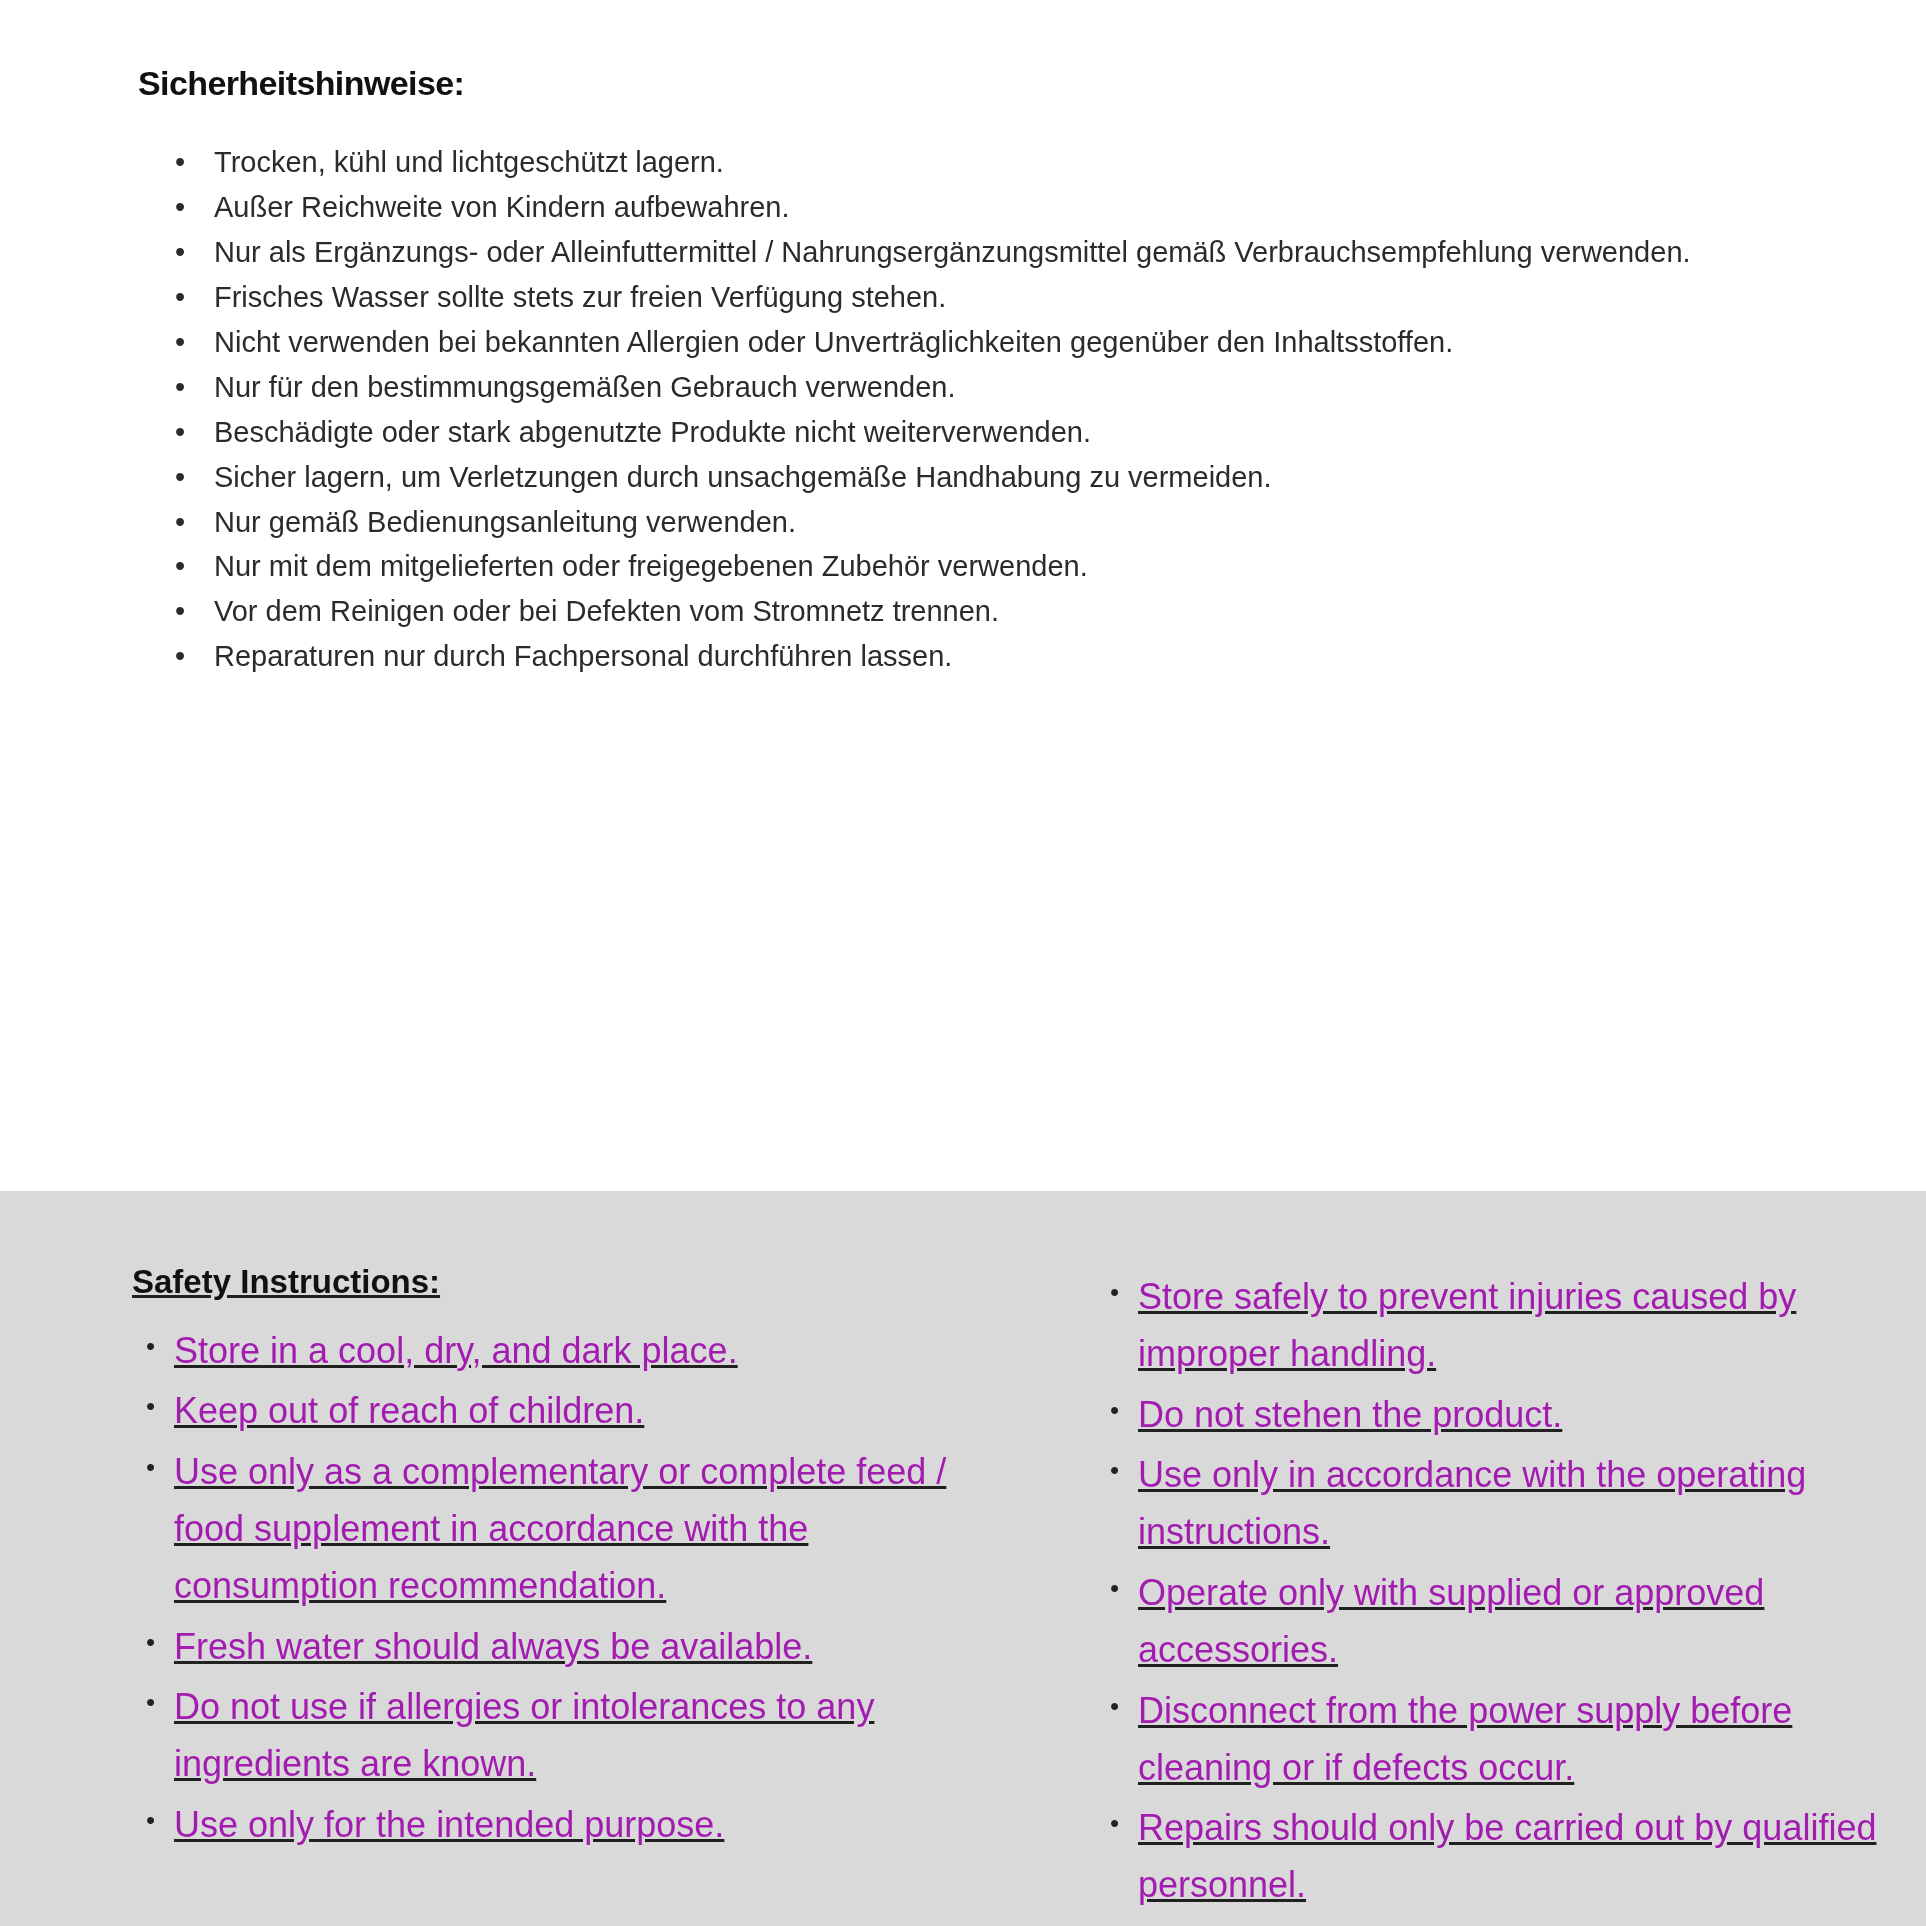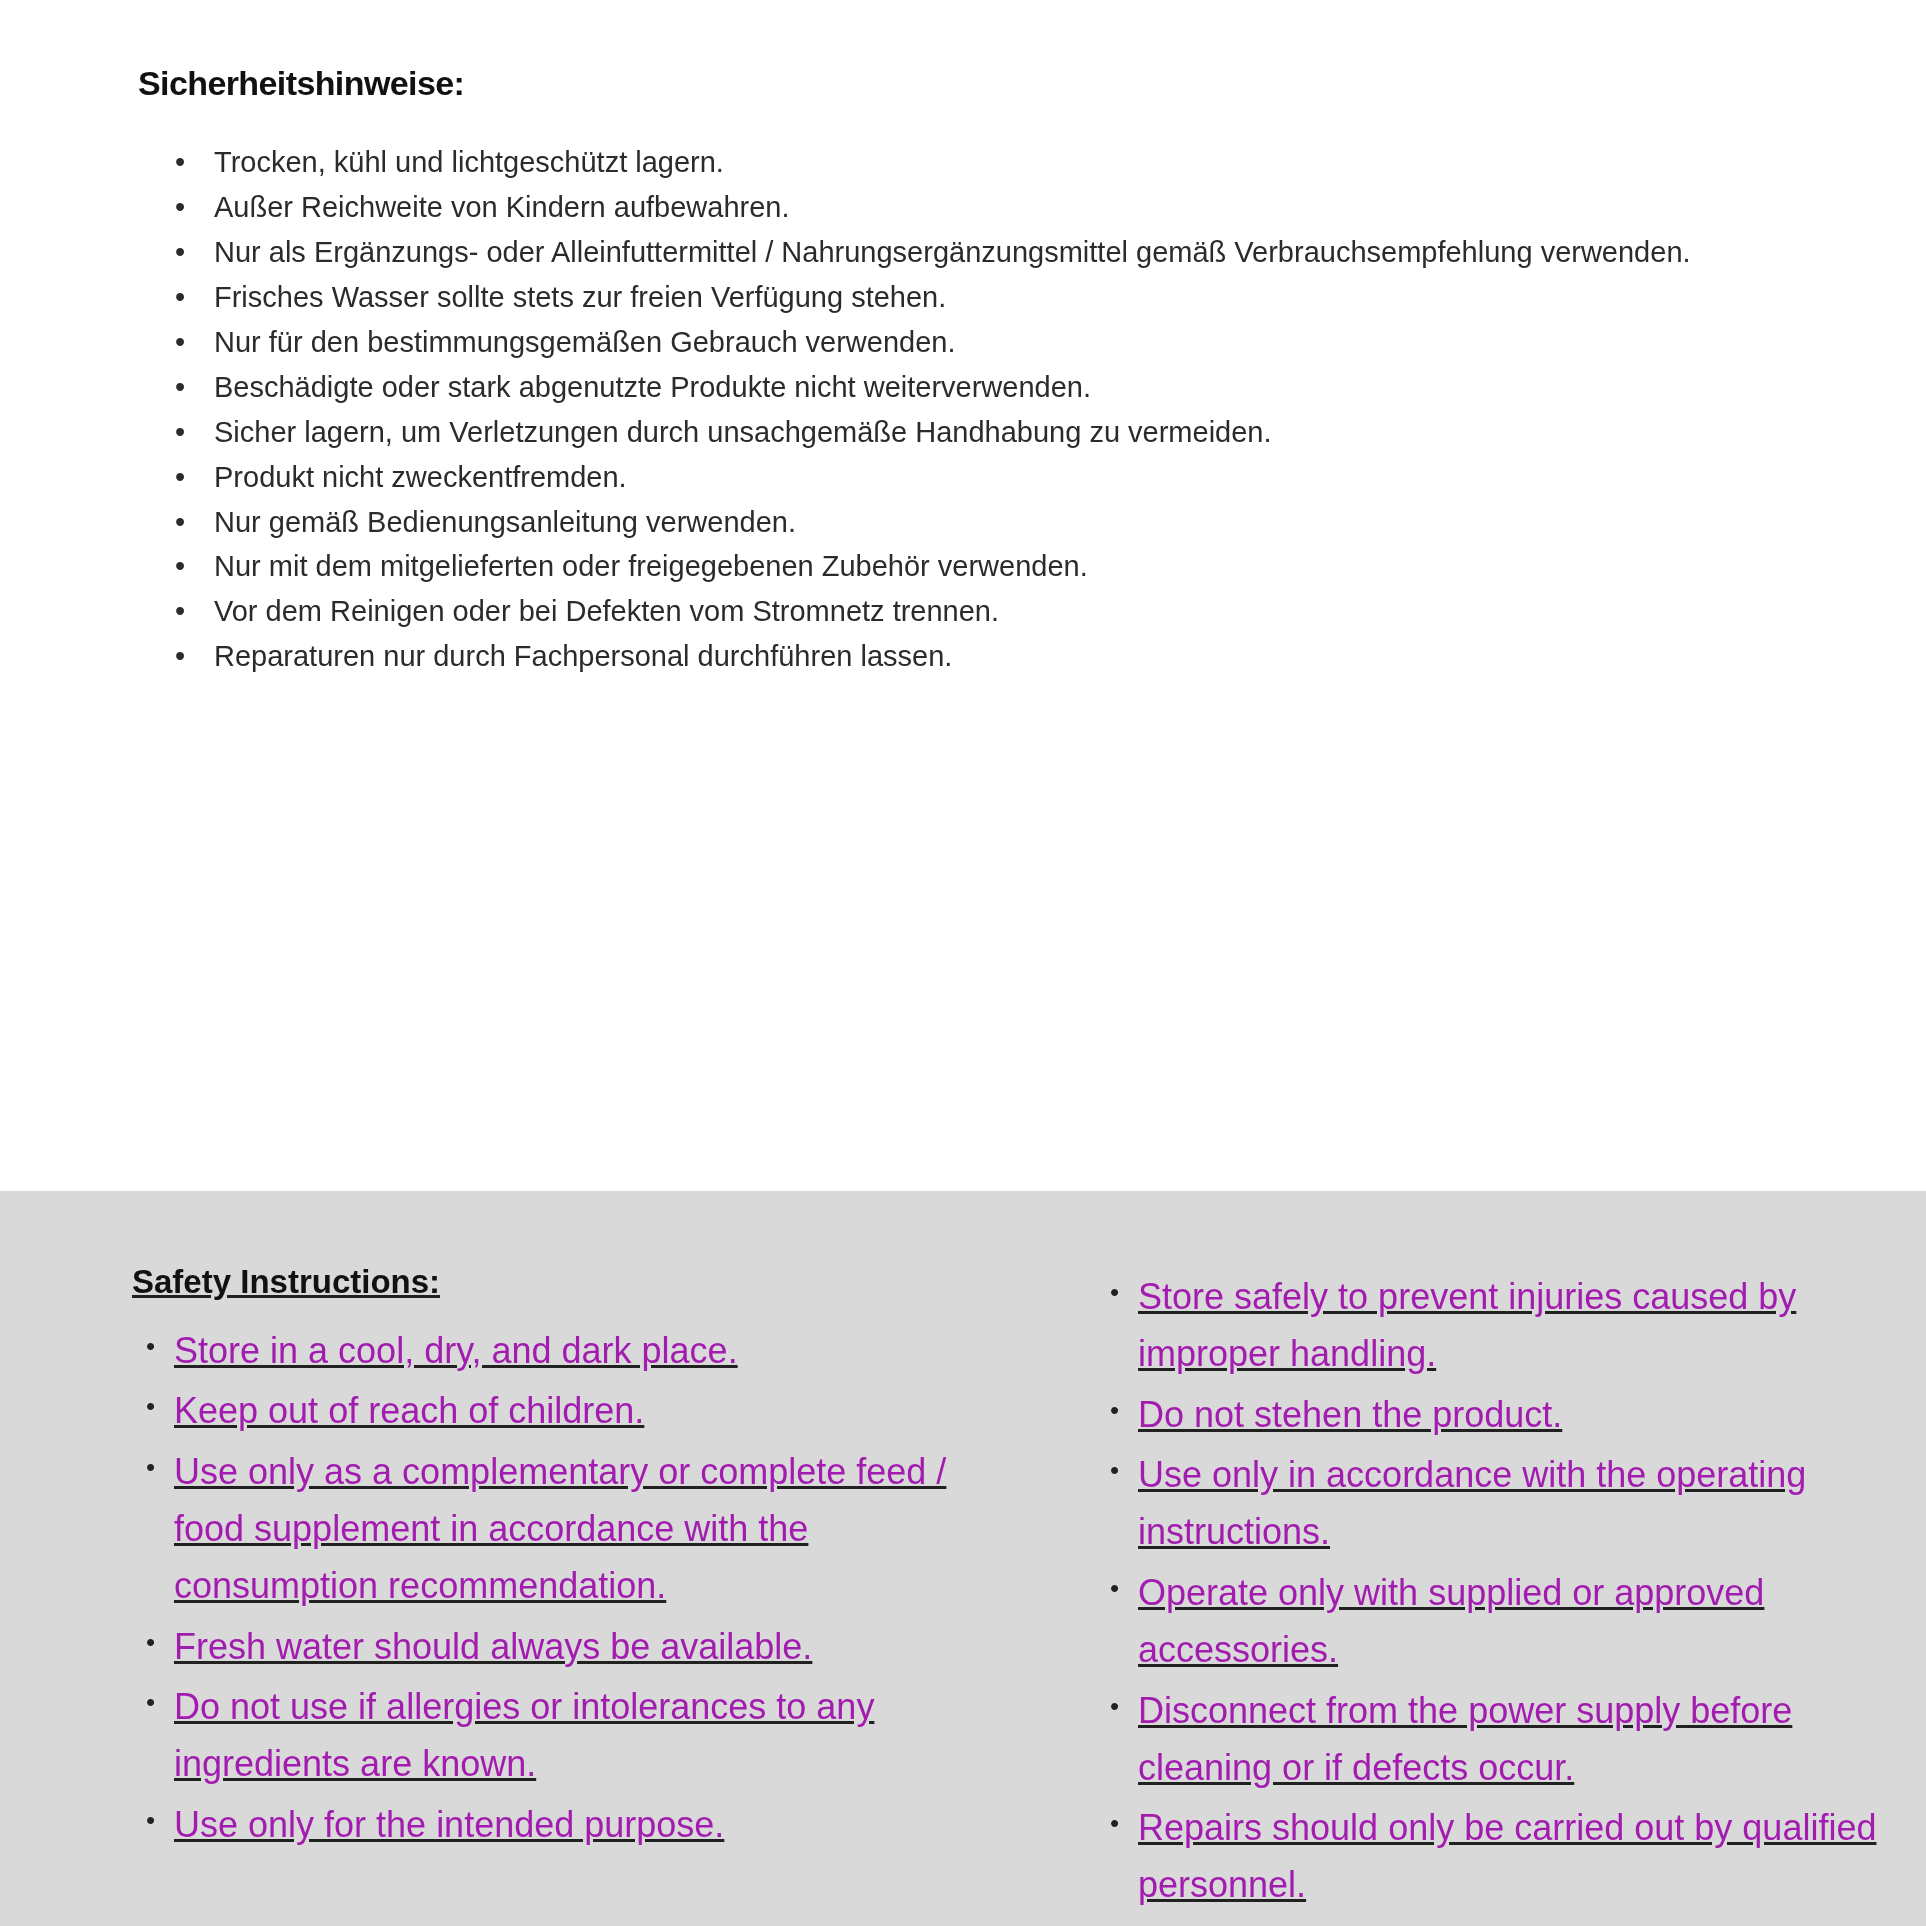--- a/index.html
+++ b/index.html
@@ -97,24 +97,24 @@
 <div class="page">
 
   <section class="section-german">
     <h1 class="german-heading">Sicherheitshinweise:</h1>
 
     <ul class="german-list">
       <li>Trocken, kühl und lichtgeschützt lagern.</li>
       <li>Außer Reichweite von Kindern aufbewahren.</li>
       <li>Nur als Ergänzungs- oder Alleinfuttermittel / Nahrungsergänzungsmittel gemäß Verbrauchsempfehlung verwenden.</li>
       <li>Frisches Wasser sollte stets zur freien Verfügung stehen.</li>
+      <li>Nicht verwenden bei bekannten Allergien oder Unverträglichkeiten gegenüber den Inhaltsstoffen.</li>
       <li>Nur für den bestimmungsgemäßen Gebrauch verwenden.</li>
       <li>Beschädigte oder stark abgenutzte Produkte nicht weiterverwenden.</li>
       <li>Sicher lagern, um Verletzungen durch unsachgemäße Handhabung zu vermeiden.</li>
-      <li>Produkt nicht zweckentfremden.</li>
       <li>Nur gemäß Bedienungsanleitung verwenden.</li>
       <li>Nur mit dem mitgelieferten oder freigegebenen Zubehör verwenden.</li>
       <li>Vor dem Reinigen oder bei Defekten vom Stromnetz trennen.</li>
       <li>Reparaturen nur durch Fachpersonal durchführen lassen.</li>
     </ul>
   </section>
 
   <section class="section-english">
 
     <div class="col-left">

